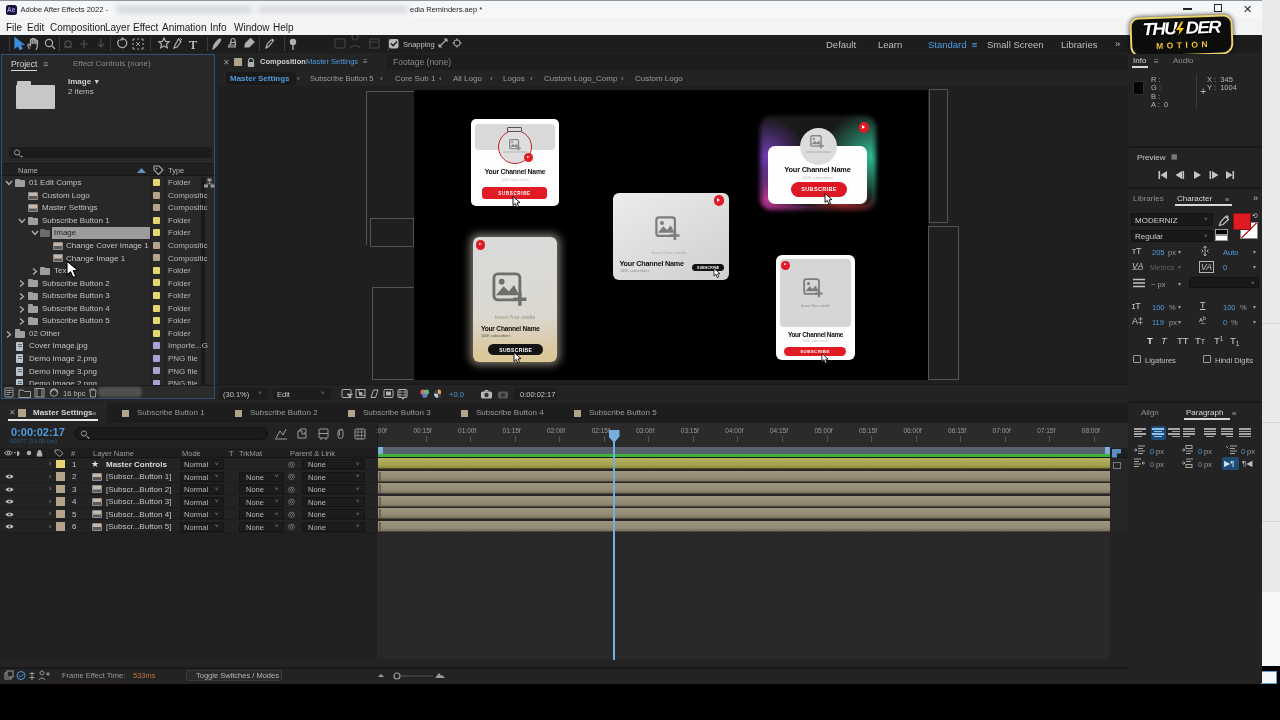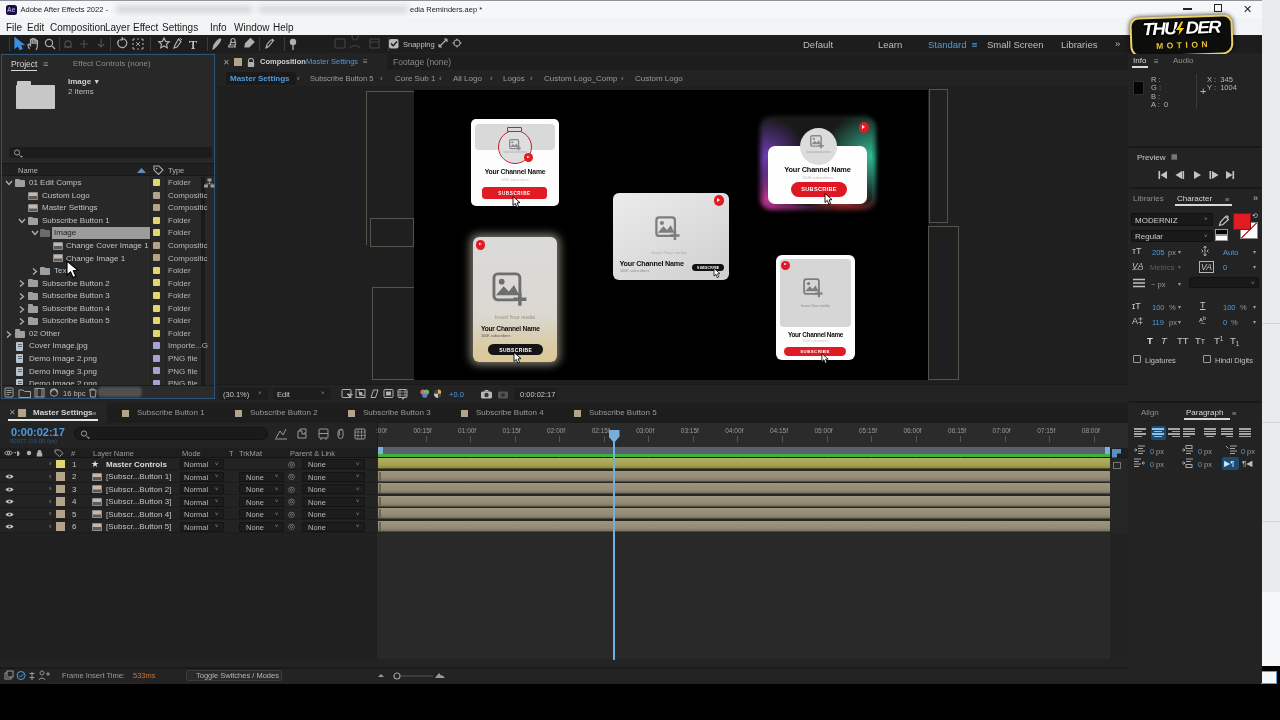--- a/index.html
+++ b/index.html
@@ -43,21 +43,21 @@
     <div class="abs" style="left:1183px;top:8px;width:9px;height:1.5px;background:#222;"></div>
     <div class="abs" style="left:1214px;top:4px;width:8px;height:8px;border:1.2px solid #222;"></div>
     <div class="abs" style="left:1243px;top:3px;font-size:11px;color:#222;">✕</div>
   </div>
   <div id="menubar" class="abs">
     <span class="abs" style="left:6px;top:4px;">File</span>
     <span class="abs" style="left:27px;top:4px;">Edit</span>
     <span class="abs" style="left:50px;top:4px;">Composition</span>
     <span class="abs" style="left:105px;top:4px;">Layer</span>
     <span class="abs" style="left:133px;top:4px;">Effect</span>
-    <span class="abs" style="left:162px;top:4px;">Settings</span>
+    <span class="abs" style="left:162px;top:4px;">Animation</span>
     <span class="abs" style="left:210px;top:4px;">Info</span>
     <span class="abs" style="left:234px;top:4px;">Window</span>
     <span class="abs" style="left:273px;top:4px;">Help</span>
   </div>
   <div id="toolbar" class="abs">
     <svg class="abs" style="left:0;top:0;" width="480" height="18" viewBox="0 0 480 18">
       <g fill="none" stroke="#aeaeae" stroke-width="1.2">
         <path d="M15 3 L15 13 L18 10.5 L20 14.5 L22 13.5 L20 9.8 L23.5 9.5 Z" fill="#3d8fe0" stroke="#3d8fe0"></path>
         <path d="M29.5 14 l-1.5 -3.5 c-0.5 -1.2 1 -2 1.7 -1 l0.8 1 l0 -5.5 c0 -1.2 1.6 -1.2 1.6 0 l0.15 4 l0 -4.8 c0 -1.2 1.7 -1.2 1.7 0 l0.15 4.9 l0.1 -4.2 c0 -1.1 1.6 -1.1 1.6 0 l0.1 4.3 l0.2 -3 c0.1 -1.1 1.5 -1 1.5 0.1 l-0.3 5.2 c-0.1 1.5 -0.7 2.5 -1.3 3.5" fill="none"></path>
         <circle cx="49" cy="8" r="3.6"></circle>
@@ -104,21 +104,21 @@
       <rect x="58" y="2" width="1" height="14" fill="#3c3c3c"></rect>
       <rect x="59" y="4" width="9.5" height="9.5" rx="2" fill="#b9b9b9"></rect>
       <path d="M61 8.5 l2.2 2.2 L67 6.5" stroke="#1d1d1d" stroke-width="1.5" fill="none"></path>
       <text x="73" y="11.5" font-size="7.5" fill="#c0c0c0">Snapping</text>
       <path d="M109 12 l8 -8 M117 4 v3 M117 4 h-3 M109 12 v-3 M109 12 h3" stroke="#b0b0b0" stroke-width="1.1" fill="none"></path>
       <g stroke="#b0b0b0" fill="none" stroke-width="1">
           <circle cx="127" cy="8" r="3.2"></circle>
           <path d="M127 3.5 v2 M127 10.5 v2 M122.5 8 h2 M129.5 8 h2"></path>
         </g>
     </svg>
-    <span class="abs tabtxt" style="left:803px;top:4px;">Default</span>
+    <span class="abs tabtxt" style="left:826px;top:4px;">Default</span>
     <span class="abs tabtxt" style="left:878px;top:4px;">Learn</span>
     <span class="abs blue" style="left:928px;top:4px;font-size:9.5px;">Standard&nbsp;&nbsp;<span style="letter-spacing:-1px;">≡</span></span>
     <span class="abs tabtxt" style="left:987px;top:4px;">Small Screen</span>
     <span class="abs tabtxt" style="left:1061px;top:4px;">Libraries</span>
     <span class="abs tabtxt" style="left:1115px;top:3px;">»</span>
   </div>
   <div id="projpanel" class="abs">
     <div class="abs" style="left:9px;top:3.5px;font-size:8.5px;color:#d8d8d8;">Project</div>
     <div class="abs" style="left:9px;top:14.5px;width:26px;height:1.5px;background:#d8d8d8;"></div>
     <div class="abs" style="left:41px;top:4px;font-size:9px;color:#9a9a9a;letter-spacing:-1px;">≡</div>
@@ -1000,21 +1000,21 @@
     <svg class="abs" style="left:4px;top:3px;" width="50" height="11" viewBox="0 0 50 11">
       <g fill="none" stroke="#9a9a9a" stroke-width="1">
         <rect x="1" y="3" width="6" height="6"></rect>
           <rect x="3" y="1" width="6" height="6" fill="#232323"></rect>
         <circle cx="17" cy="5.5" r="4" stroke="#4f9bde"></circle>
           <path d="M15 5.5 l1.5 1.5 l3 -3" stroke="#4f9bde"></path>
         <path d="M28 2 v8 M25.5 3.5 h5 M25.5 7.5 h5"></path>
         <path d="M38 5 a2 2 0 1 1 0.1 0 M35 10 c0.5 -2.5 5.5 -2.5 6 0 M42 4 l4 0 m-2 -2 l0 4"></path>
       </g>
     </svg>
-    <span class="abs" style="left:62px;top:4px;font-size:7.5px;color:#9a9a9a;">Frame Insert Time:</span>
+    <span class="abs" style="left:62px;top:4px;font-size:7.5px;color:#9a9a9a;">Frame Effect Time:</span>
     <span class="abs" style="left:133px;top:4px;font-size:7.5px;color:#c8763f;">533ms</span>
     <div class="abs" style="left:186px;top:2.5px;width:96px;height:11.5px;background:#2a2a2a;border:1px solid #3c3c3c;border-radius:2px;"></div>
     <span class="abs" style="left:196px;top:4px;font-size:7.5px;color:#b5b5b5;">Toggle Switches / Modes</span>
     <svg class="abs" style="left:376px;top:4px;" width="70" height="9" viewBox="0 0 70 9">
       <path d="M2 6 L5 3 L8 6 Z" fill="#9a9a9a"></path>
       <circle cx="21" cy="5" r="3" fill="none" stroke="#9a9a9a" stroke-width="1.2"></circle>
       <rect x="25" y="4.5" width="32" height="1" fill="#555"></rect>
       <path d="M59 7 L63 2 L67 7 Z" fill="#9a9a9a"></path>
         <path d="M63 7 L66 4 L69 7 Z" fill="#9a9a9a"></path>
     </svg>

